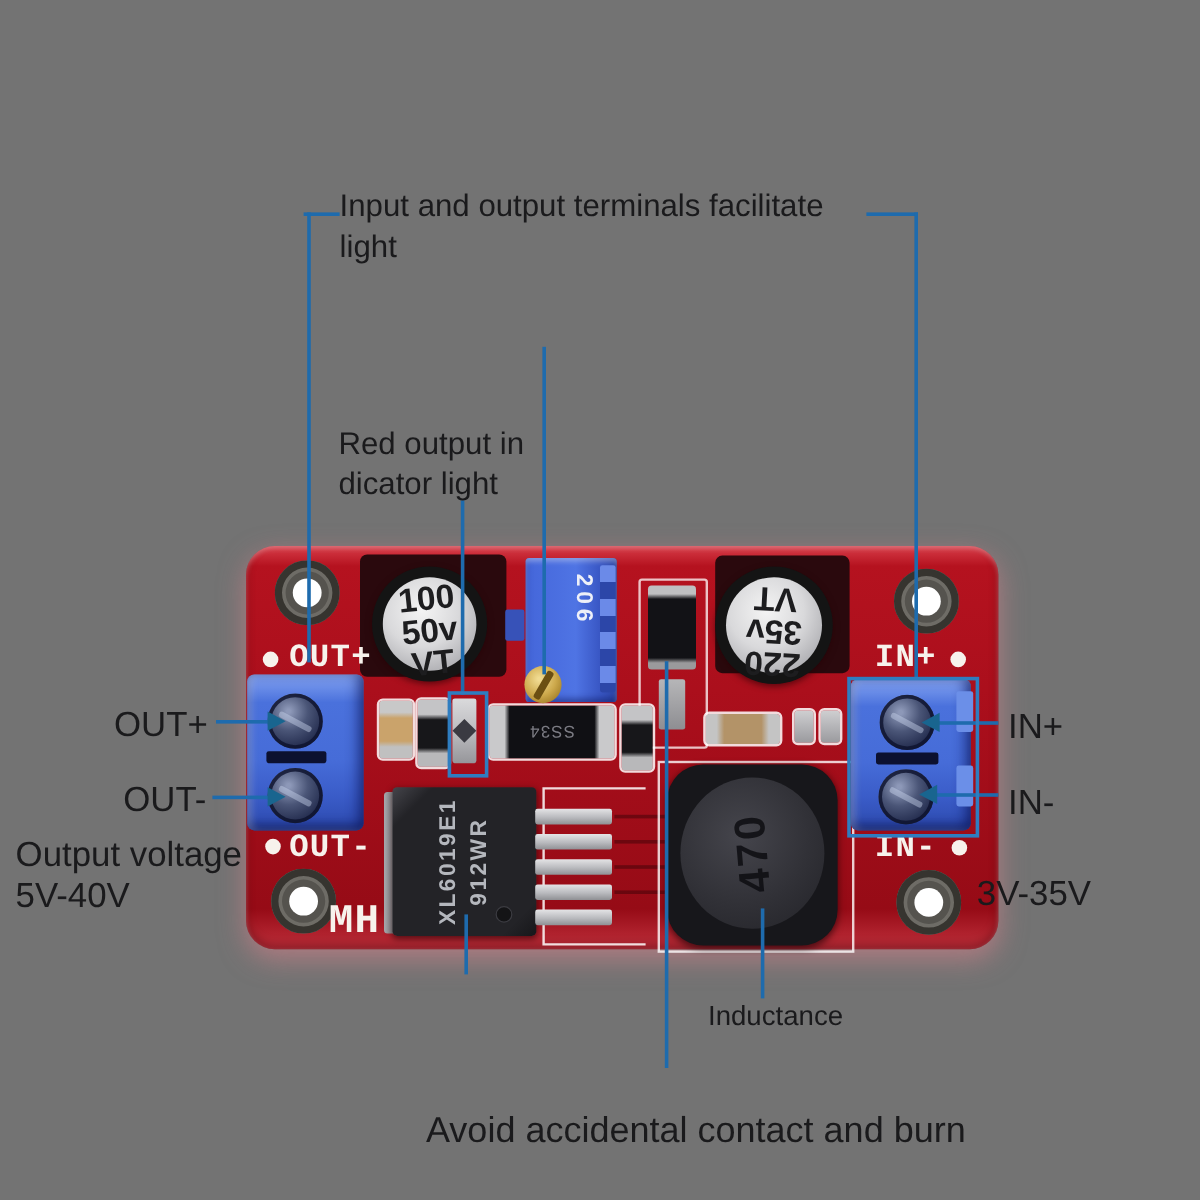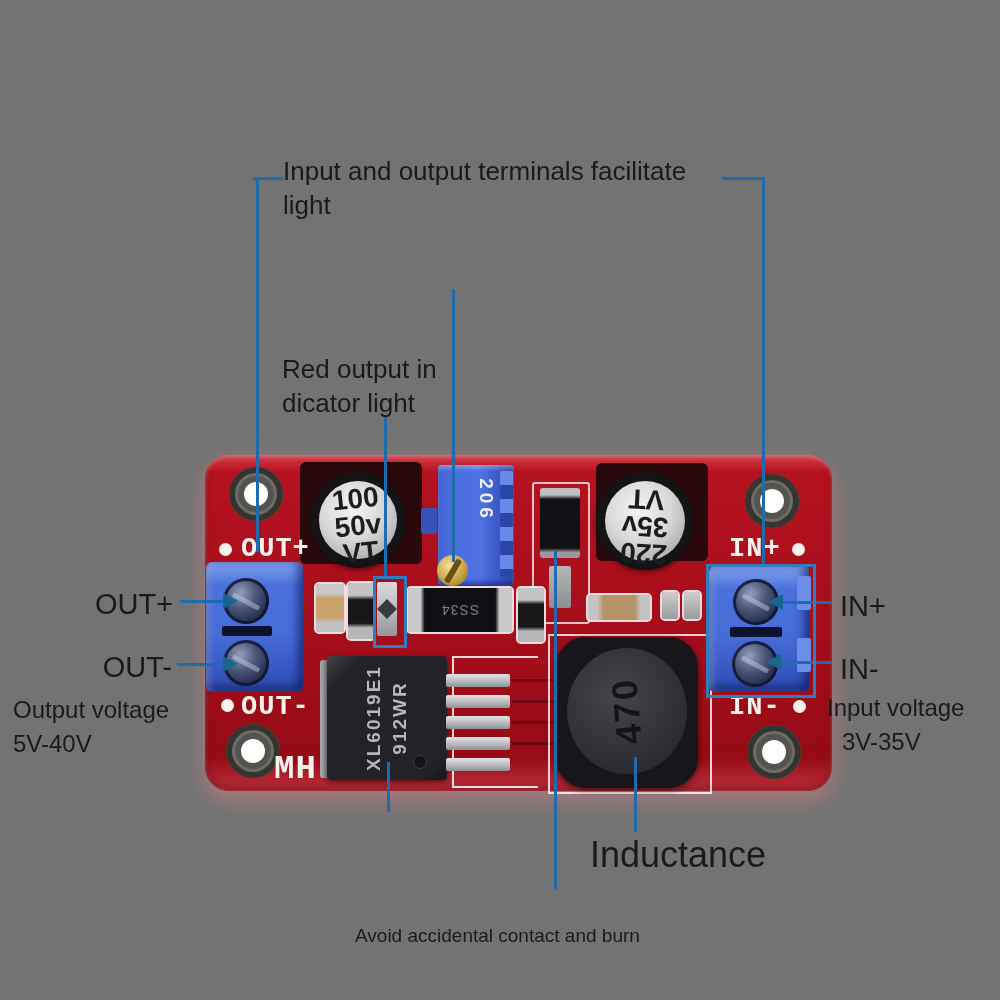--- a/index.html
+++ b/index.html
@@ -1,21 +1,21 @@
 <!DOCTYPE html>
 <html><head>
 <meta charset="utf-8">
 <style>
   html,body{margin:0;padding:0;background:#ffffff;}
   #stage{position:relative;width:1000px;height:1000px;background:#737373;overflow:hidden;
          font-family:"Liberation Sans", sans-serif;}
   
   .ann{position:absolute;font-size:26px;line-height:1.2;color:#1a1a1c;white-space:nowrap;z-index:7;}
   .port-label{font-size:29px;}
-  .volt{font-size:24px;}
+  .volt{font-size:29px;}
   
   .vline{position:absolute;width:3px;background:#1e6bad;z-index:6;}
   .hline{position:absolute;height:3px;background:#1e6bad;z-index:6;}
   .arrow-r{position:absolute;width:0;height:0;border-top:8px solid transparent;border-bottom:8px solid transparent;border-left:15px solid #19658f;z-index:6;}
   .arrow-l{position:absolute;width:0;height:0;border-top:8px solid transparent;border-bottom:8px solid transparent;border-right:15px solid #19658f;z-index:6;}
   .hi-box{position:absolute;border:3px solid #2e7dc0;z-index:6;background:transparent;}
   
   #pcb{position:absolute;left:205px;top:455px;width:627px;height:336px;border-radius:24px;z-index:1;
        background:linear-gradient(180deg,#d83d49 0%,#b5121f 5%,#a80e1b 45%,#960b16 90%,#c0303c 100%);
        box-shadow:0 8px 22px rgba(225,130,140,.55), inset 0 2px 4px rgba(255,255,255,.3), inset 0 -4px 8px rgba(60,0,8,.4);}
@@ -44,31 +44,30 @@
 </style>
 </head>
 <body>
 
 <div id="stage">
 
   <div class="ann" style="left:283px;top:156px">Input and output terminals facilitate</div>
   <div class="ann" style="left:283px;top:190px">light</div>
   <div class="ann" style="left:282px;top:388px">dicator light</div>
   <div class="ann" style="left:282px;top:354px">Red output in</div>
-  <div class="ann" style="left:590px;top:833px;font-size:36px">Inductance</div>
-  <div class="ann" style="left:355px;top:925px;font-size:19px">Avoid accidental contact and burn</div>
+  <div class="ann" style="left:590px;top:833px;font-size:23px">Inductance</div>
+  <div class="ann" style="left:355px;top:925px;font-size:30px">Avoid accidental contact and burn</div>
 
   <div class="ann port-label" style="left:95px;top:587px;width:77px;text-align:right">OUT+</div>
   <div class="ann port-label" style="left:95px;top:650px;width:77px;text-align:right">OUT-</div>
   <div class="ann port-label" style="left:840px;top:589px">IN+</div>
   <div class="ann port-label" style="left:840px;top:652px">IN-</div>
   <div class="ann volt" style="left:13px;top:696px">Output voltage</div>
   <div class="ann volt" style="left:13px;top:730px">5V-40V</div>
-  <div class="ann volt" style="left:827px;top:694px">Input voltage</div>
-  <div class="ann volt" style="left:842px;top:728px">3V-35V</div>
+  <div class="ann volt" style="left:814px;top:728px">3V-35V</div>
 
   <div class="hline" style="left:253px;top:177px;width:30px"></div>
   <div class="vline" style="left:256px;top:177px;height:375px"></div>
   <div class="hline" style="left:722px;top:177px;width:43px"></div>
   <div class="vline" style="left:762px;top:177px;height:389px"></div>
   <div class="vline" style="left:452px;top:289px;height:273px"></div>
   <div class="vline" style="left:384px;top:417px;height:162px"></div>
   <div class="vline" style="left:387px;top:762px;height:50px"></div>
   <div class="vline" style="left:634px;top:757px;height:75px"></div>
   <div class="vline" style="left:554px;top:551px;height:339px"></div>

